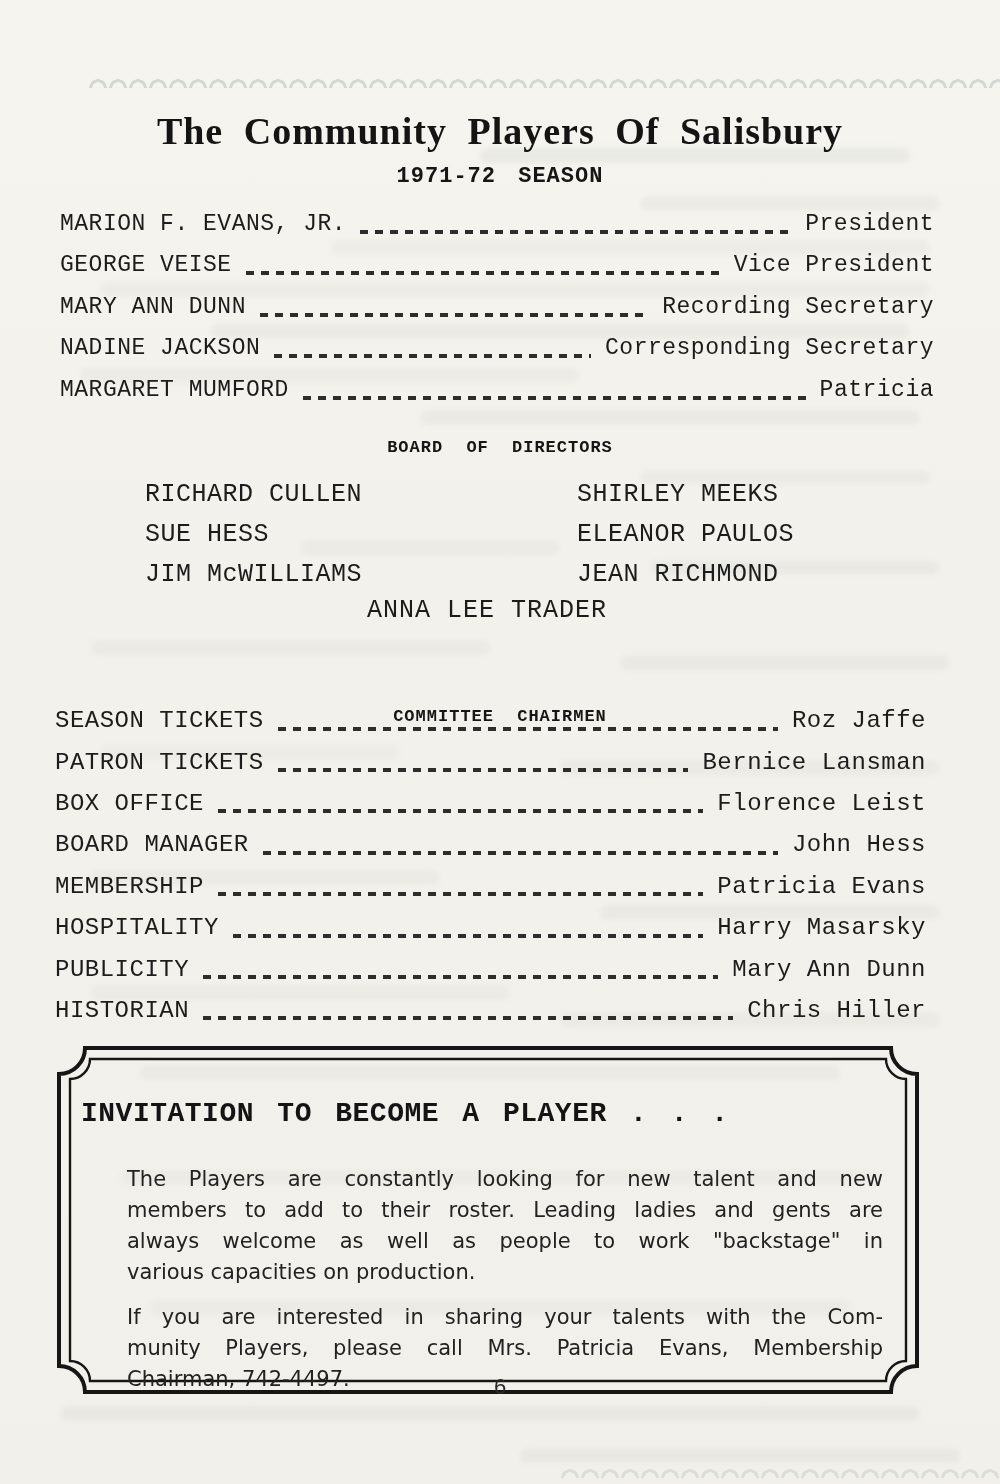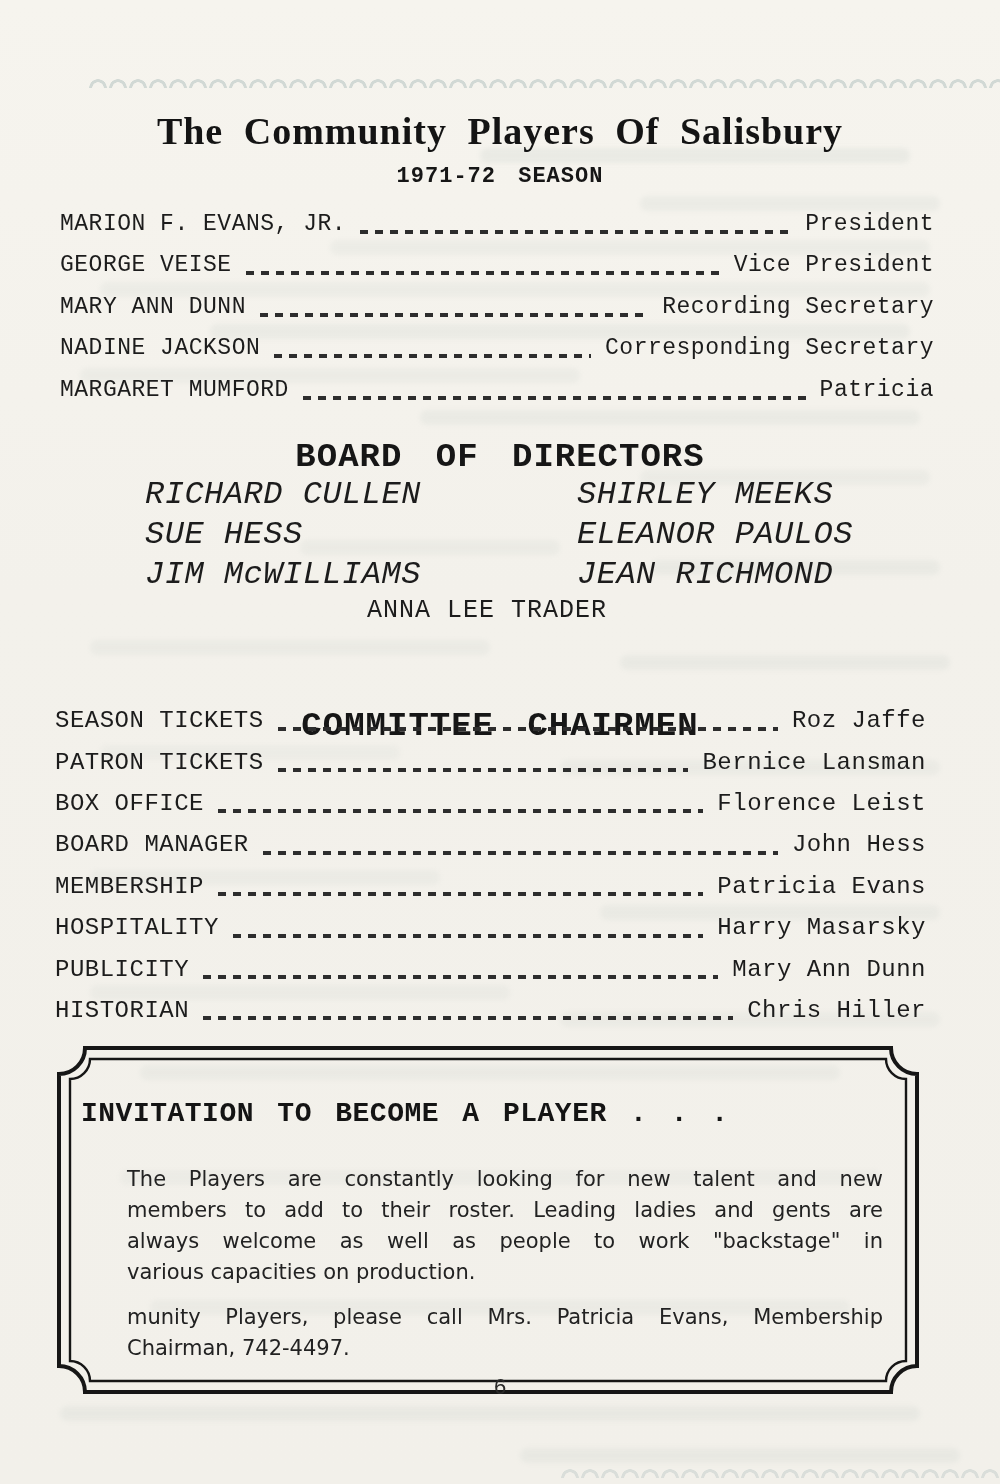--- a/index.html
+++ b/index.html
@@ -37,41 +37,41 @@
     font-weight:700;font-size:38px;letter-spacing:1px;word-spacing:10px;
     color:#141414;
   }
   .season{
     position:absolute;top:164px;left:0;width:100%;
     text-align:center;font-weight:700;font-size:22px;
     letter-spacing:1px;word-spacing:8px;color:#161616;
   }
   .sec-heading{
     position:absolute;left:0;width:100%;text-align:center;
-    font-weight:700;font-size:34px;letter-spacing:1px;word-spacing:12px;
+    font-weight:700;font-size:17px;letter-spacing:1px;word-spacing:12px;
     color:#161616;
   }
   .board-heading{top:438px;}
   .committee-heading{top:661px;margin-top:46px;}
 
   
   .leader-list{position:absolute;z-index:2;}
   .officers{top:203px;left:60px;right:66px;}
   .committees{top:700px;left:55px;right:74px;}
   .lrow{display:flex;align-items:center;height:41.5px;font-size:23px;}
   .committees .lrow{font-size:24px;height:41.4px;}
   .lrow .nm{white-space:nowrap;letter-spacing:.5px;}
   .lrow .rl{white-space:nowrap;letter-spacing:.5px;}
   .leader{
     flex:1;height:4px;margin:0 14px;position:relative;top:8px;
     background:repeating-linear-gradient(90deg,#2d2d2d 0 8px,rgba(0,0,0,0) 8px 15px);
   }
 
   
-  .bcol{position:absolute;z-index:2;font-size:32px;letter-spacing:.5px;font-style:italic;}
+  .bcol{position:absolute;z-index:2;font-size:25px;letter-spacing:.5px;}
   .bcol.left{top:478px;left:145px;}
   .bcol.right{top:478px;left:577px;}
   .bname{height:40px;line-height:34px;}
   .board-center{
     position:absolute;top:596px;left:0;width:100%;z-index:2;
     text-align:center;font-size:25px;letter-spacing:1px;
     transform:translateX(-13px);
   }
 
   
@@ -250,20 +250,21 @@
         <div class="iline">The Players are constantly looking for new talent and new</div>
 
         <div class="iline">members to add to their roster. Leading ladies and gents are</div>
 
         <div class="iline">always welcome as well as people to work "backstage" in</div>
 
         <div class="iline">various capacities on production.</div>
       </div>
     <div class="ipara p2">
 
+        <div class="iline">If you are interested in sharing your talents with the Com-</div>
 
         <div class="iline">munity Players, please call Mrs. Patricia Evans, Membership</div>
 
         <div class="iline">Chairman, 742-4497.</div>
       </div>
   </div>
 
   <div class="pageno">6</div>
 
 </div>

